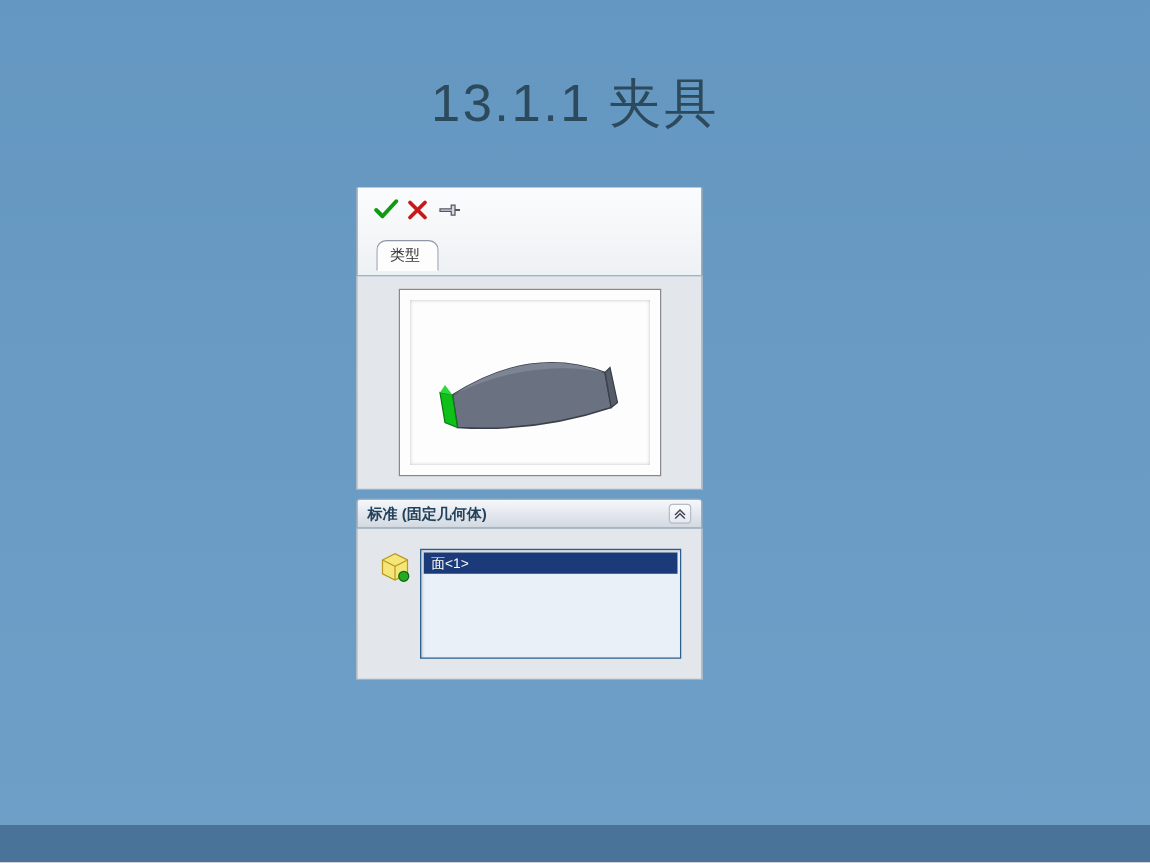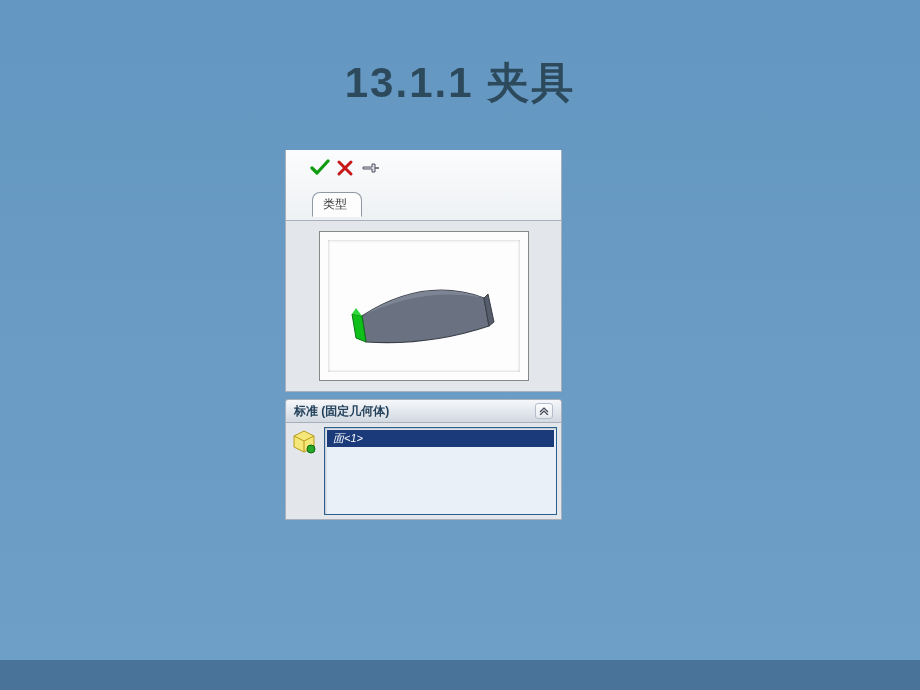--- a/index.html
+++ b/index.html
@@ -18,21 +18,21 @@
     }
     .bottom-bar {
       width: 920px;
       height: 30px;
       background: #4a7399;
     }
     .page-title {
       text-align: center;
       padding-top: 55px;
       font-size: 42px;
-      font-weight: bold;
+      font-weight: normal;
       color: #2d4a5c;
       letter-spacing: 2px;
     }
     .panel-wrap {
       position: absolute;
       left: 285px;
       top: 150px;
       width: 277px;
     }
     .panel-titlebar {
@@ -54,21 +54,21 @@
       top: 3px;
       color: #2a5f8f;
       font-size: 14px;
       font-weight: bold;
       cursor: pointer;
     }
     .panel-body {
       background: linear-gradient(to bottom, #fbfcfd 0%, #eef1f4 100%);
       border: 1px solid #a8b0bb;
       border-top: none;
-      padding: 6px 4px 4px 20px;
+      padding: 6px 4px 4px 9px;
     }
     .action-row {
       display: flex;
       align-items: center;
       gap: 6px;
       padding: 2px 4px 8px 4px;
     }
     .action-row svg { cursor: pointer; display: block; }
     .tab-row {
       margin-top: 4px;
@@ -132,25 +132,24 @@
     }
     .thumbnail-inner {
       position: absolute;
       left: 8px; top: 8px; right: 8px; bottom: 8px;
       box-shadow: inset 0 0 3px rgba(0,0,0,0.25);
     }
     .selection-section {
       background: #e3e7ec;
       border: 1px solid #a8b0bb;
       border-top: none;
-      padding: 4px;
+      padding: 16px;
       display: flex;
       gap: 6px;
       align-items: flex-start;
-      font-style: italic;
     }
     .face-icon {
       width: 28px;
       height: 28px;
       flex: 0 0 28px;
     }
     .selection-list {
       flex: 1;
       height: 88px;
       background: #e9f0f8;

